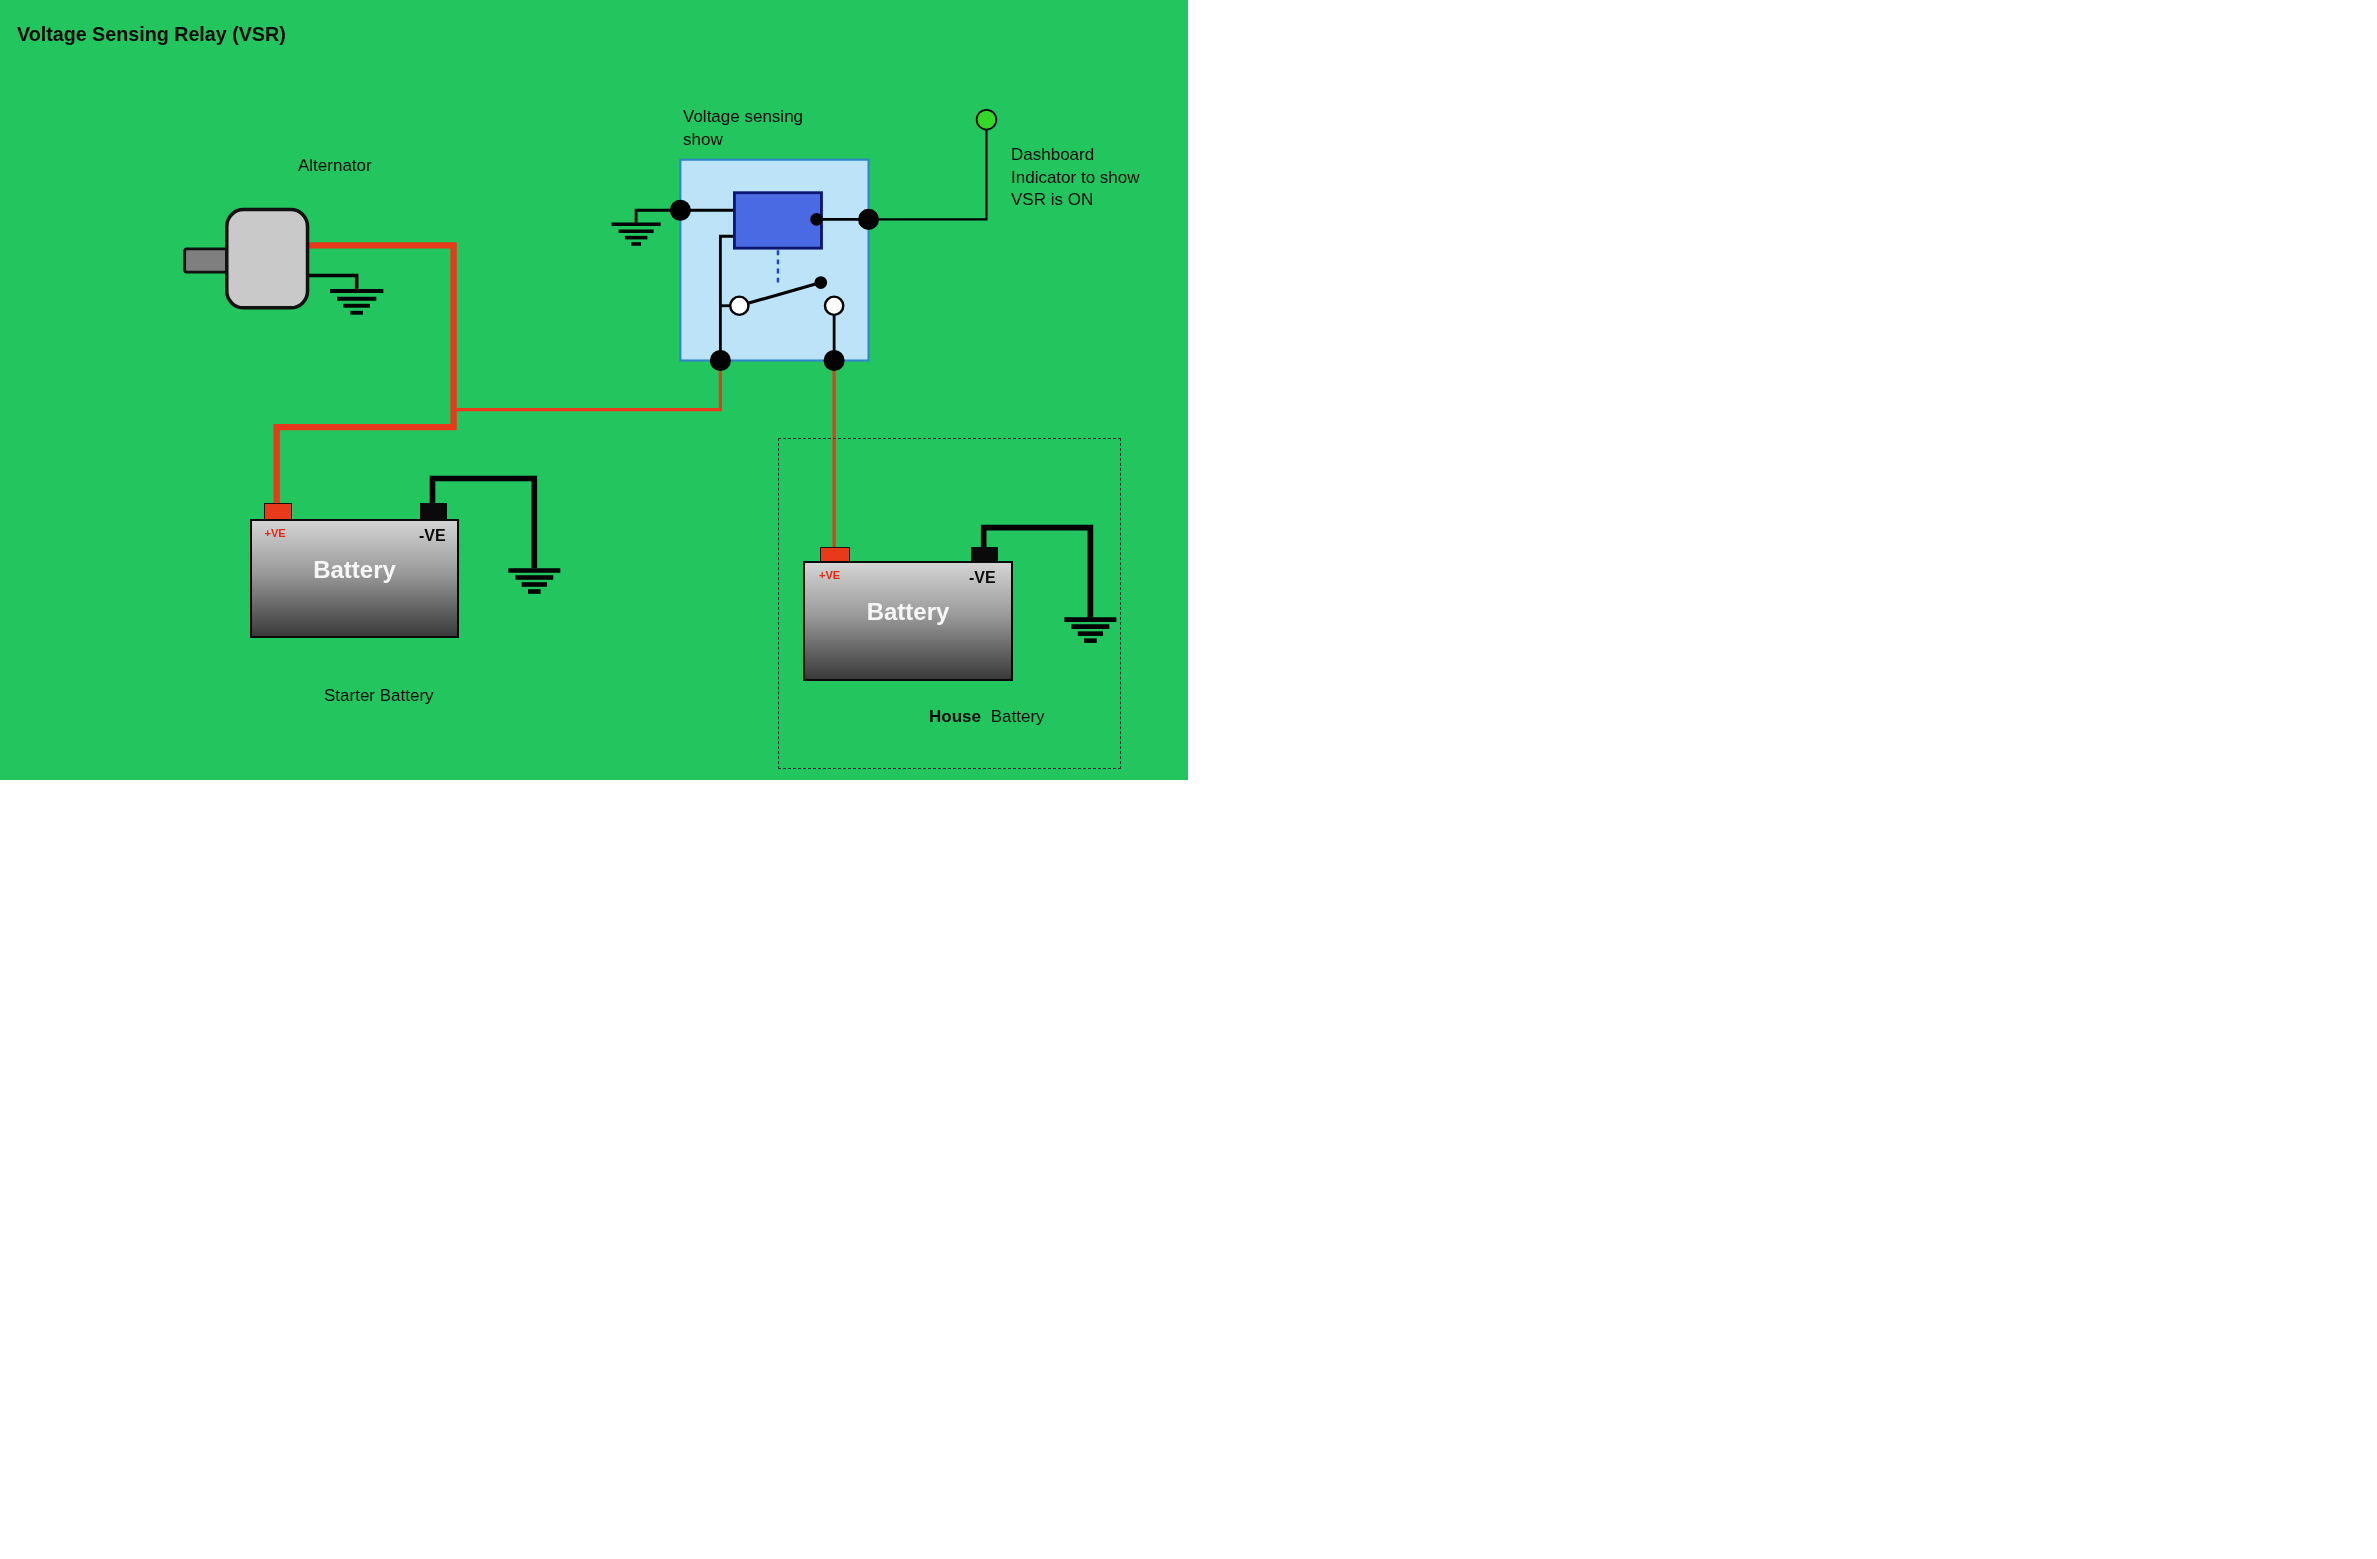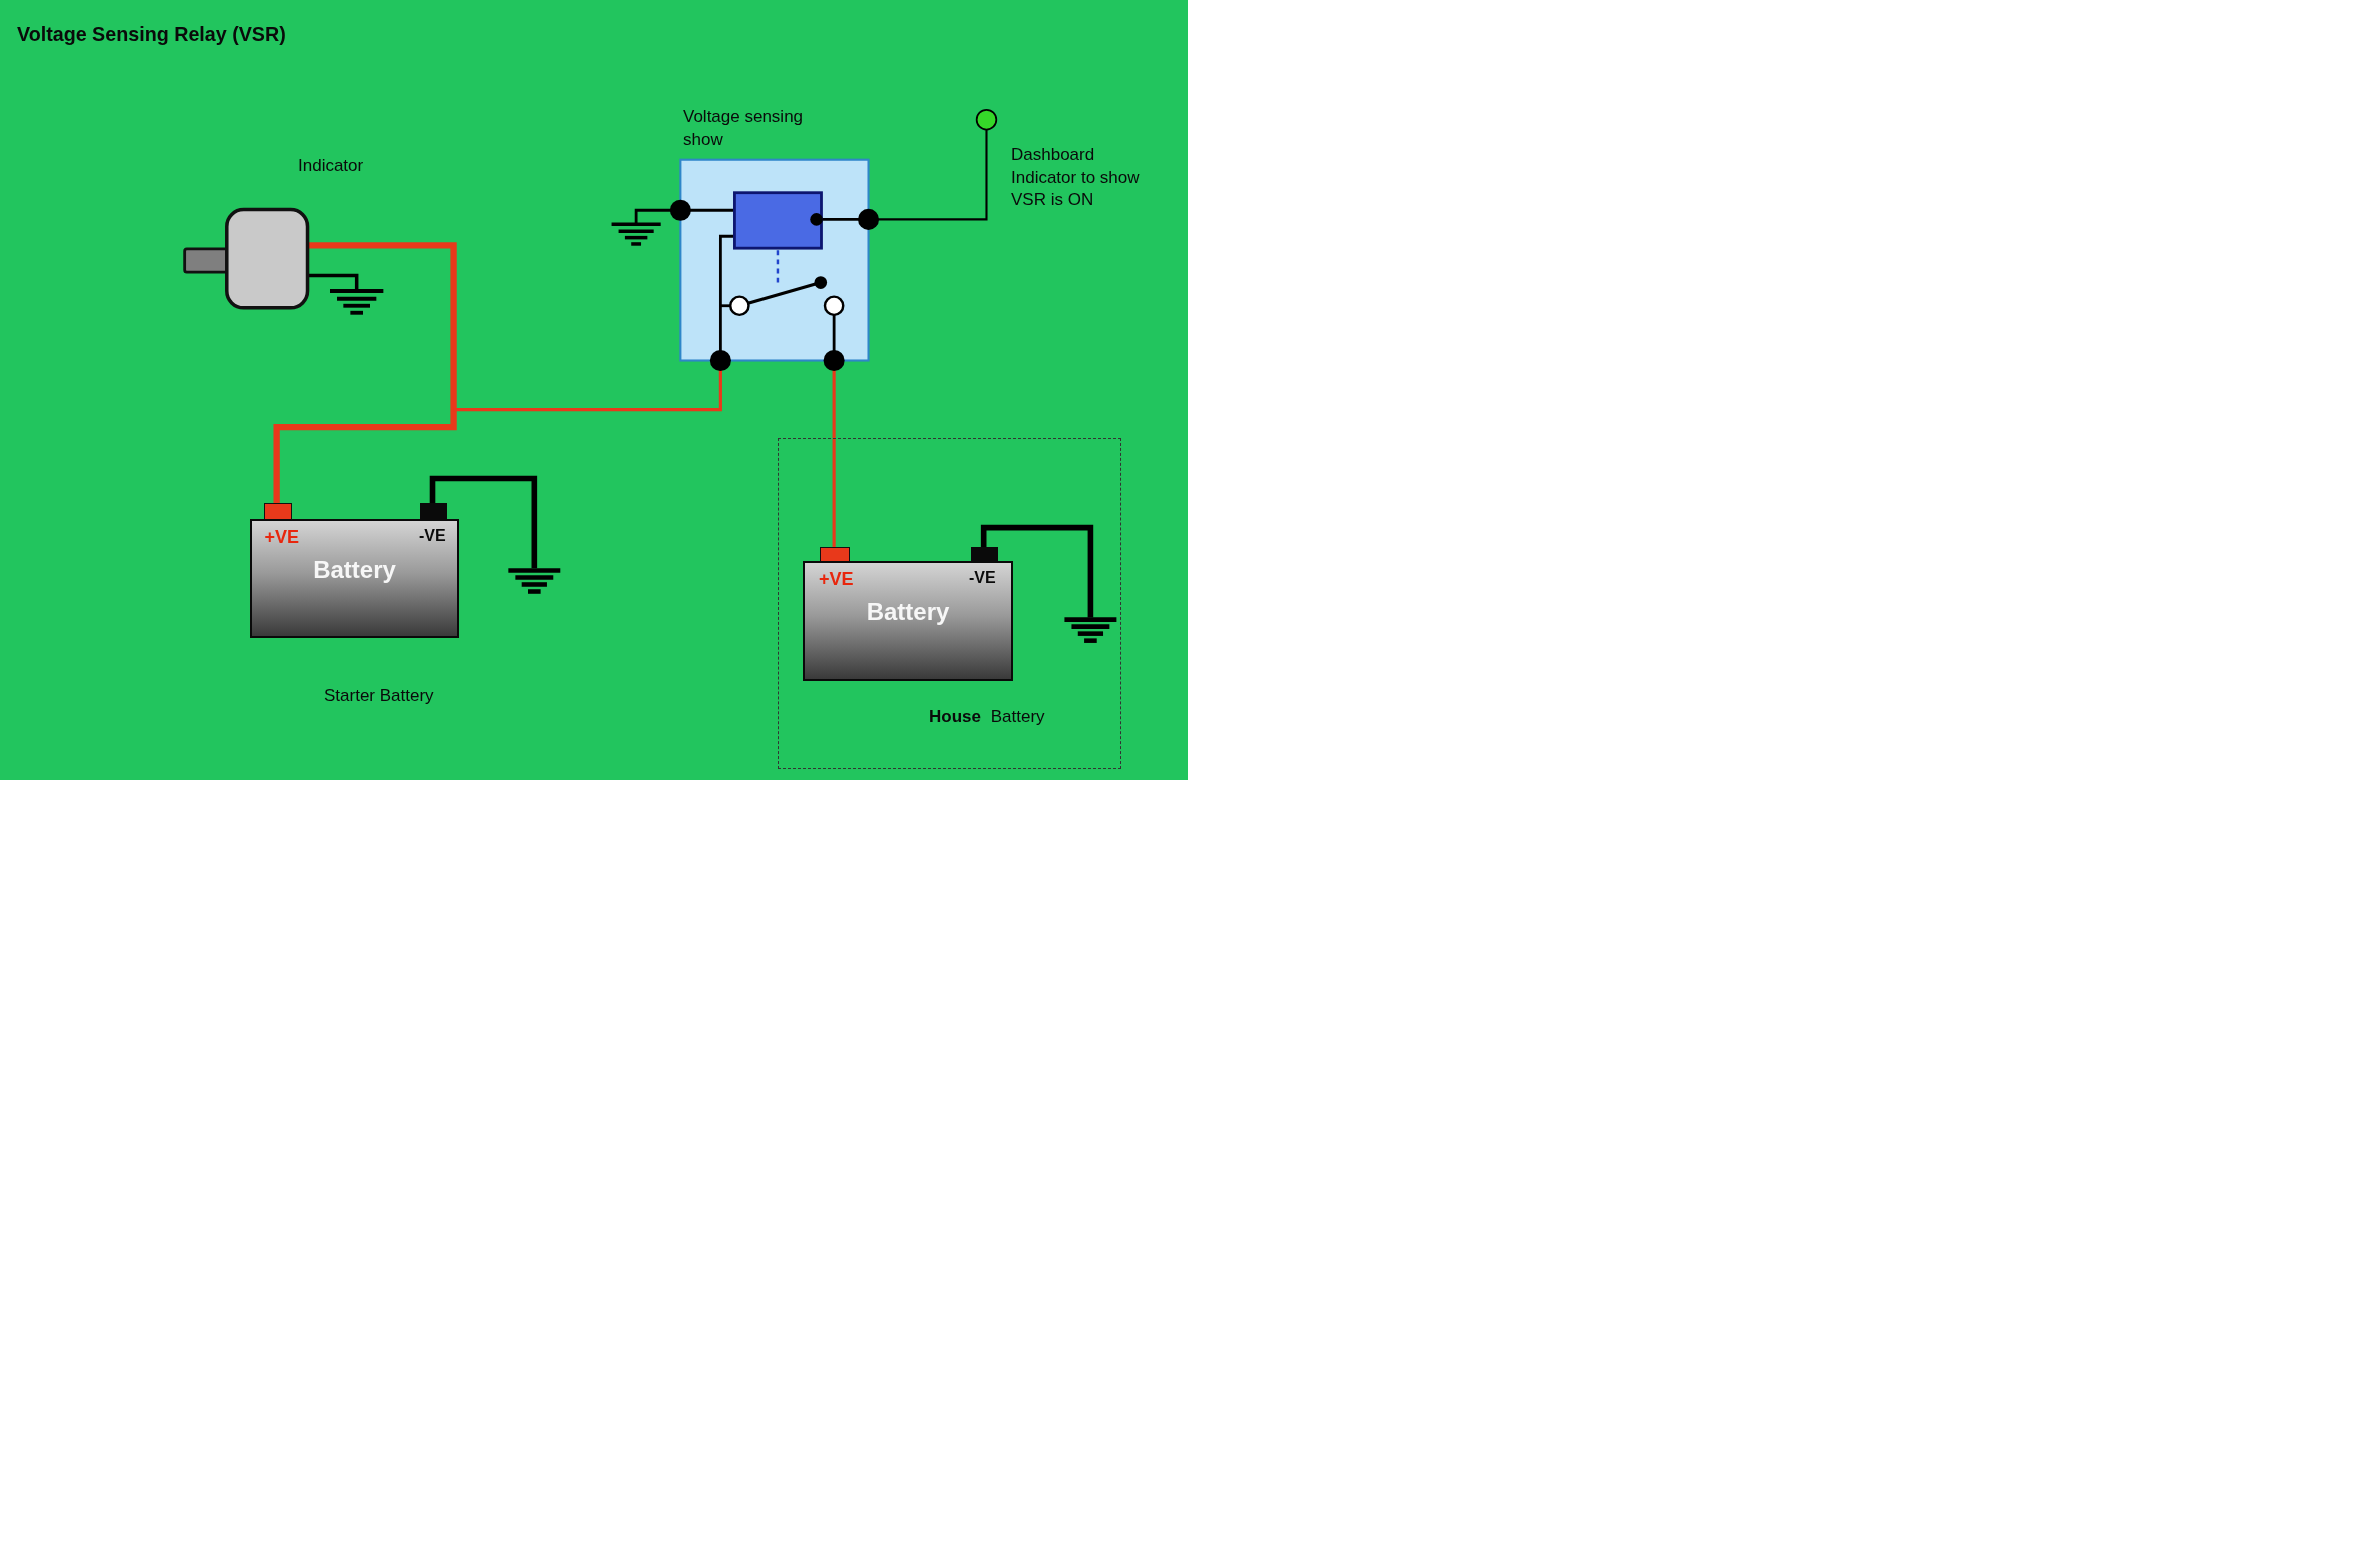--- a/index.html
+++ b/index.html
@@ -22,21 +22,21 @@
 
   
   .lbl { position:absolute; white-space:nowrap; }
   .title { left:17px; top:22.5px; font-size:19.7px; font-weight:bold; }
   .alt-label { left:298px; top:156px; font-size:17px; }
   .vsr-label { left:683px; top:105px; font-size:17px; line-height:23px; }
   .dash-label { left:1011px; top:100px; font-size:17px; line-height:22.5px;margin-top:44px; }
 
   .battery { position:absolute; border:2.1px solid #0a0a0a; box-sizing:border-box;
              background:linear-gradient(180deg,#d4d4d4 0%, #9a9a9a 45%, #3a3a3a 100%); }
-  .battery .pos-lbl { position:absolute; top:5.6px; font-size:18px; font-weight:bold; color:var(--pos_label,#e8260d); }
+  .battery .pos-lbl { position:absolute; top:5.6px; font-size:11px; font-weight:bold; color:var(--pos_label,#e8260d); }
   .battery .neg-lbl { position:absolute; top:5.6px; font-size:16px; font-weight:bold; color:#0a0a0a; }
   .battery .name { position:absolute; left:0; right:0; top:35px; text-align:center;
                    font-size:24px; font-weight:bold; color:#f7f7f7; }
   .terminal-pos { position:absolute; background:var(--wire_red,#e8391b); border:1.4px solid #111; box-sizing:border-box; }
   .terminal-neg { position:absolute; background:#0a0a0a; }
   .caption { position:absolute; font-size:17px; }
   .dashed-box { position:absolute; border:1.4px dashed #333; box-sizing:border-box; }
   .bold { font-weight:bold; }
   .house-word2 { margin-left:9.8px; }
 </style>
@@ -105,21 +105,21 @@
       <line class="ground-bar" stroke-width="6.5" x1="1544" y1="912" x2="1562" y2="912"></line>
     </g>
 
     <rect class="alt-shaft" x="263" y="354" width="66" height="33" rx="3"></rect>
     <rect class="alt-body" x="323" y="298" width="115" height="140" rx="24"></rect>
 
     <circle class="indicator" cx="1405" cy="170" r="14"></circle>
   </svg>
 
   <div class="lbl title">Voltage Sensing Relay (VSR)</div>
-  <div class="lbl alt-label">Indicator</div>
+  <div class="lbl alt-label">Alternator</div>
 
   <div class="lbl vsr-label">
     <div>Voltage sensing</div>
     <div>show</div>
   </div>
 
   <div class="lbl dash-label">
     <div>Dashboard</div>
     <div>Indicator to show</div>
     <div>VSR is ON</div>

